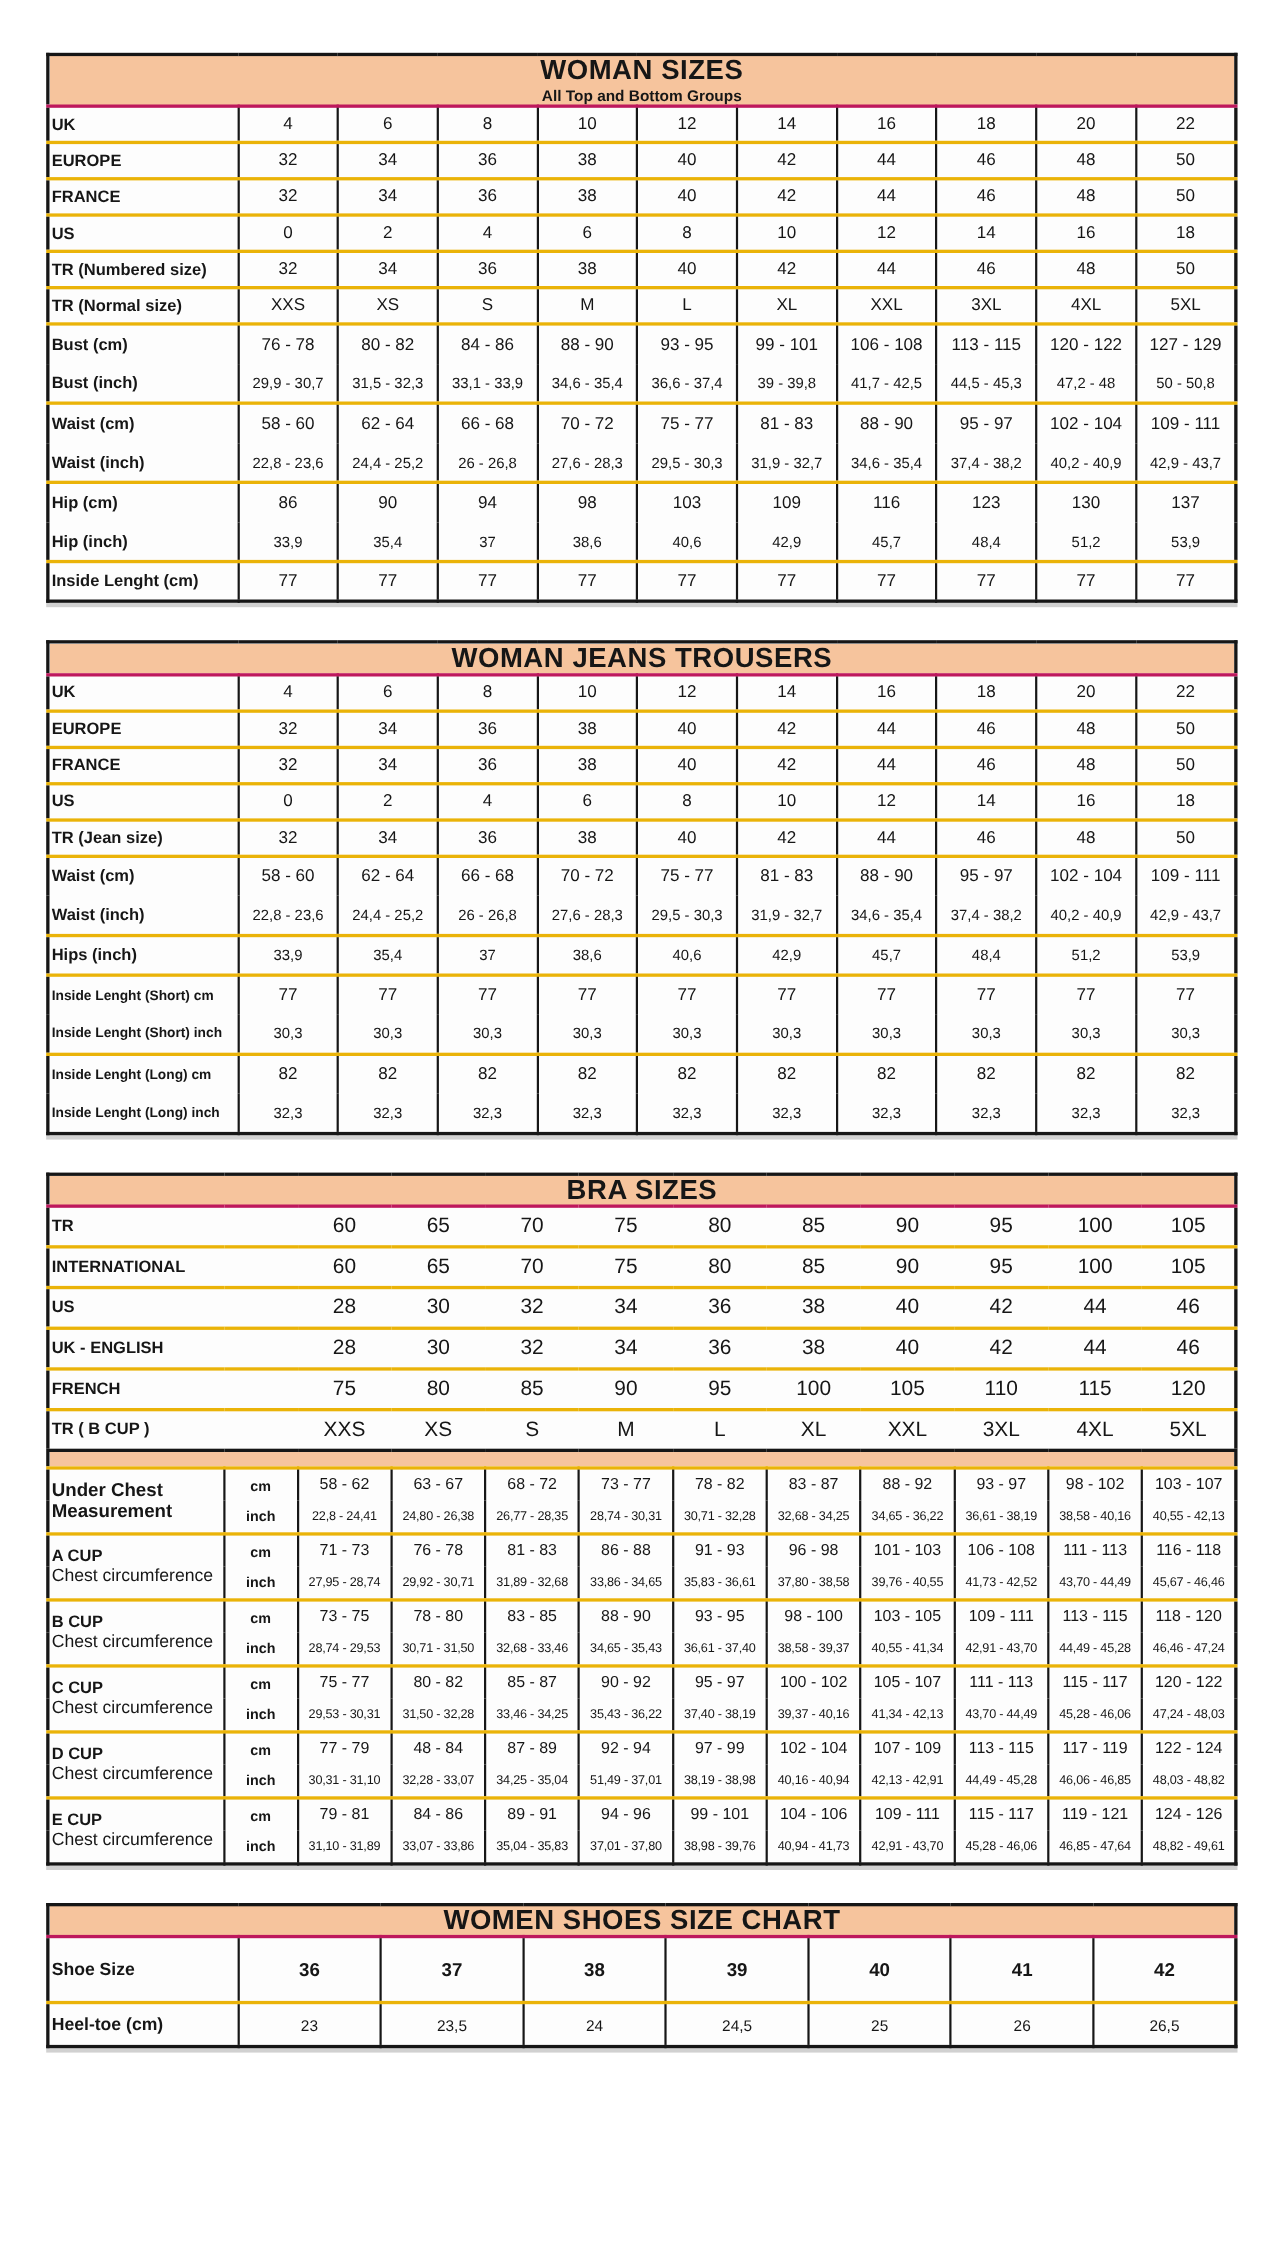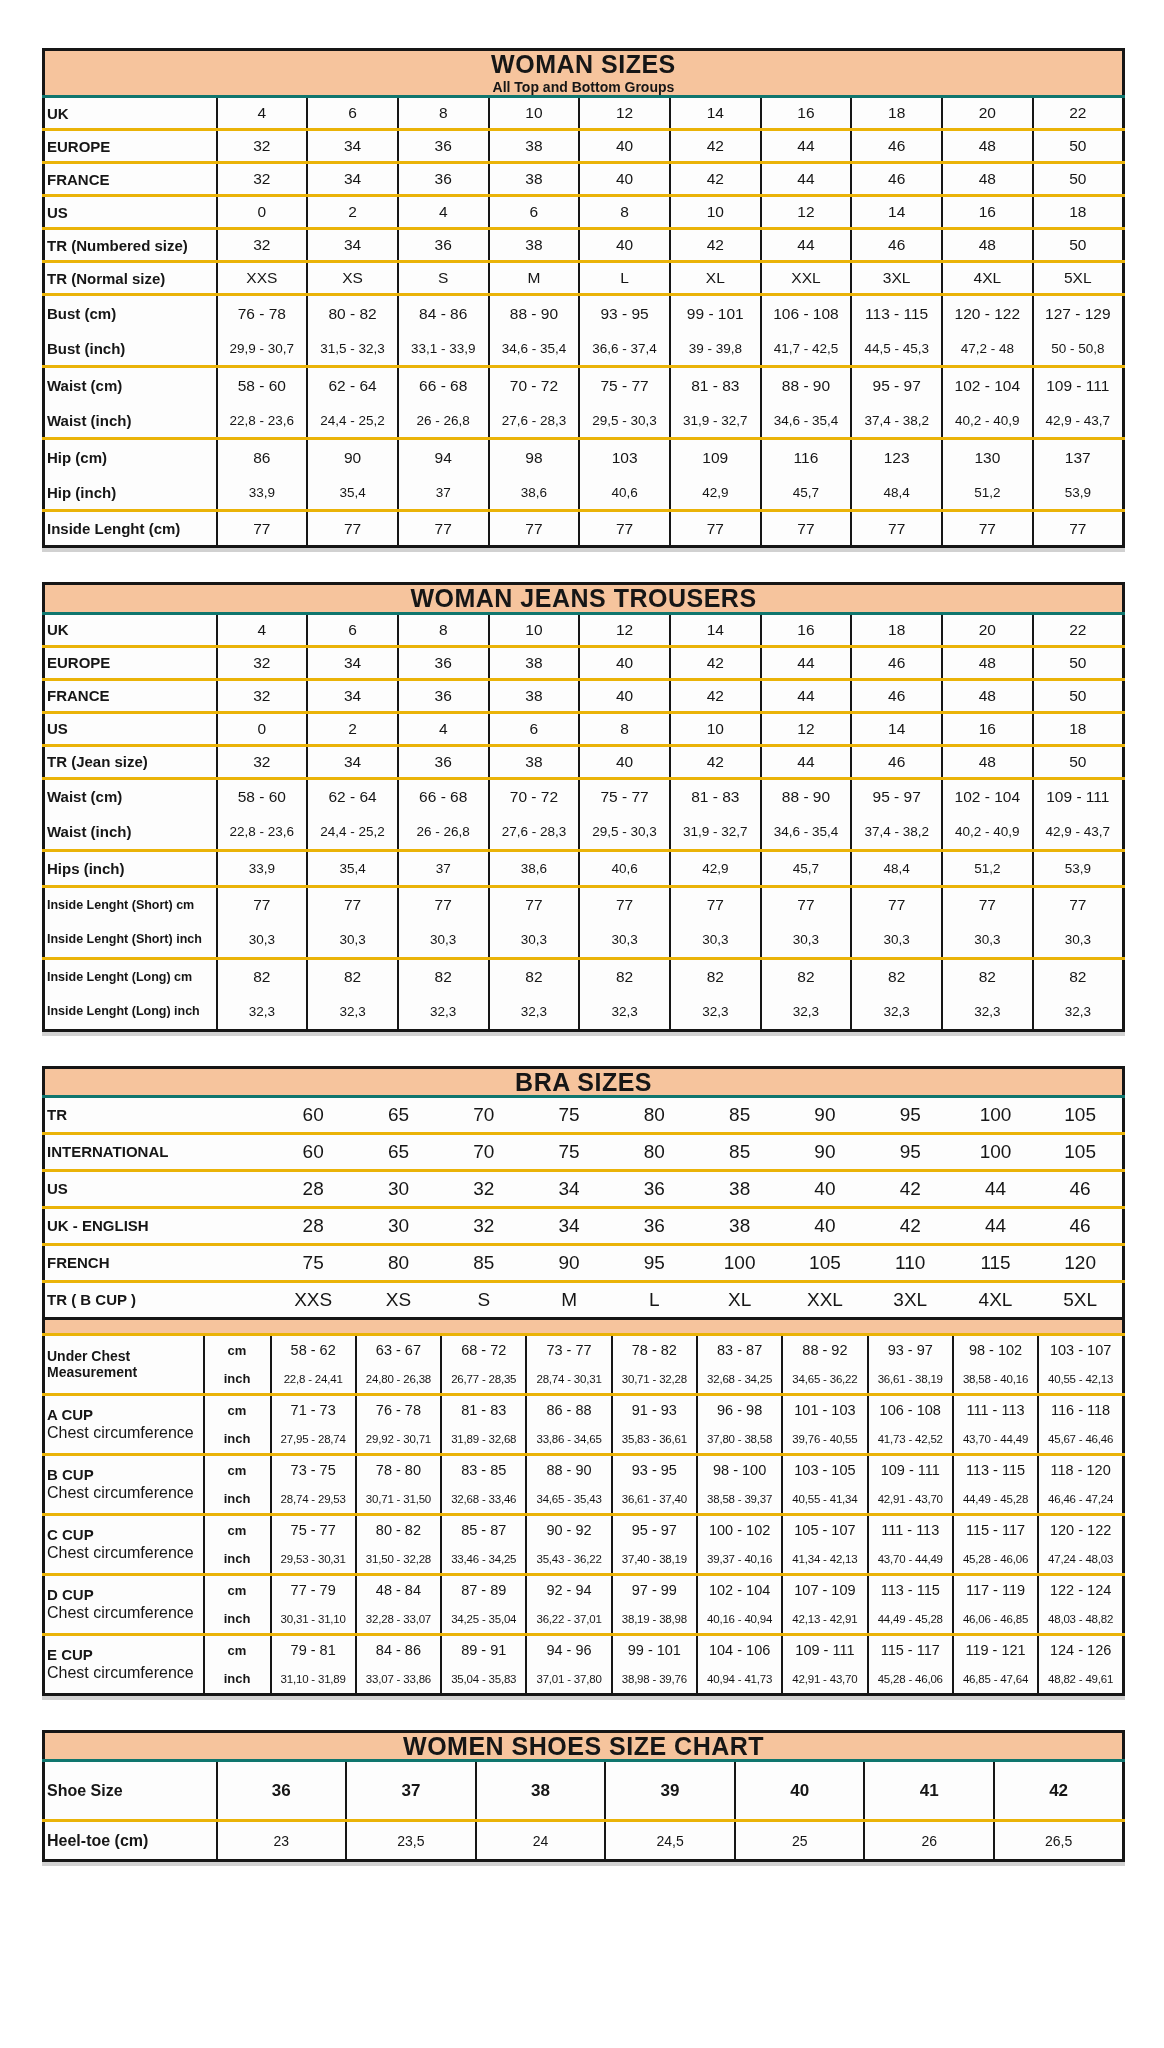--- a/index.html
+++ b/index.html
@@ -2,40 +2,40 @@
 <html><head>
 <meta charset="utf-8">
 <style>
   html,body{margin:0;padding:0;background:#ffffff;}
   body{width:1164px;height:2048px;overflow:hidden;font-family:"Liberation Sans",sans-serif;color:#161616;}
   .doc{width:1164px;}
   .tbl{margin:0 42px 34px 42px;}
   .tbl.first{padding-top:48px;}
   table.sz{border-collapse:collapse;table-layout:fixed;width:1080px;border:3px solid #161616;box-shadow:0 4px 0 rgba(0,0,0,0.18);background:#fdfdfd;}
   table.sz th,table.sz td{padding:0 2px;overflow:hidden;}
-  .title-bar{background:#f6c49d;border-bottom:3px solid #0f766e;text-align:center;padding:7px 0 6px 0;}
+  .title-bar{background:#f6c49d;border-bottom:3px solid #be185d;text-align:center;padding:7px 0 6px 0;}
   .t-title{font-size:25px;font-weight:bold;letter-spacing:0.5px;line-height:1.05;}
   .t-sub{font-size:14px;font-weight:bold;margin-top:2px;}
   tbody.grp{border-top:3px solid #eab308;}
   tbody.grp:first-of-type{border-top:none;}
   td.lbl{text-align:left;font-weight:bold;font-size:15px;padding-left:10px;white-space:nowrap;}
   td.lbl.small-label{font-size:12.5px;}
   td.v{text-align:center;font-size:15.5px;border-left:2px solid #161616;white-space:nowrap;}
   tr.r{height:33px;}
   tr.r.pair{height:36px;}
   tr.inchrow td.v{font-size:13.5px;}
   
   tr.bratop{height:37px;}
   td.v.nv{border-left:none;font-size:19px;}
   tbody.divider-body{border-top:3px solid #161616;}
   td.divider-cell{height:13px;background:#f6c49d;padding:0;}
   tr.cupr{height:30px;}
   td.cup-label{text-align:left;padding-left:8px;}
   .cup-name{font-weight:bold;font-size:15px;line-height:1.15;}
-  .cup-name.uc{font-size:14px;white-space:normal;}
+  .cup-name.uc{font-size:17px;white-space:normal;}
   .cup-sub{font-size:16px;margin-top:1px;}
   td.unit{text-align:center;font-weight:bold;font-size:13px;border-left:2px solid #161616;}
   tr.cmrow td.v{font-size:14.5px;}
   tr.inchrow-b td.v{font-size:11.5px;letter-spacing:-0.2px;}
   
   tr.shoe-main{height:60px;}
   tr.shoe-main td.v{font-weight:bold;font-size:17px;}
   tr.shoe-heel{height:40px;}
   tr.shoe-heel td.v{font-size:14px;}
   td.shoe-lbl{font-size:16px;}
@@ -717,21 +717,21 @@
             <td class="v">107 - 109</td>
             <td class="v">113 - 115</td>
             <td class="v">117 - 119</td>
             <td class="v">122 - 124</td>
           </tr>
           <tr class="cupr inchrow-b">
             <td class="unit">inch</td>
             <td class="v">30,31 - 31,10</td>
             <td class="v">32,28 - 33,07</td>
             <td class="v">34,25 - 35,04</td>
-            <td class="v">36,22 - 37,01</td>
+            <td class="v">51,49 - 37,01</td>
             <td class="v">38,19 - 38,98</td>
             <td class="v">40,16 - 40,94</td>
             <td class="v">42,13 - 42,91</td>
             <td class="v">44,49 - 45,28</td>
             <td class="v">46,06 - 46,85</td>
             <td class="v">48,03 - 48,82</td>
           </tr>
         </tbody>
         <tbody class="grp">
           <tr class="cupr cmrow">

